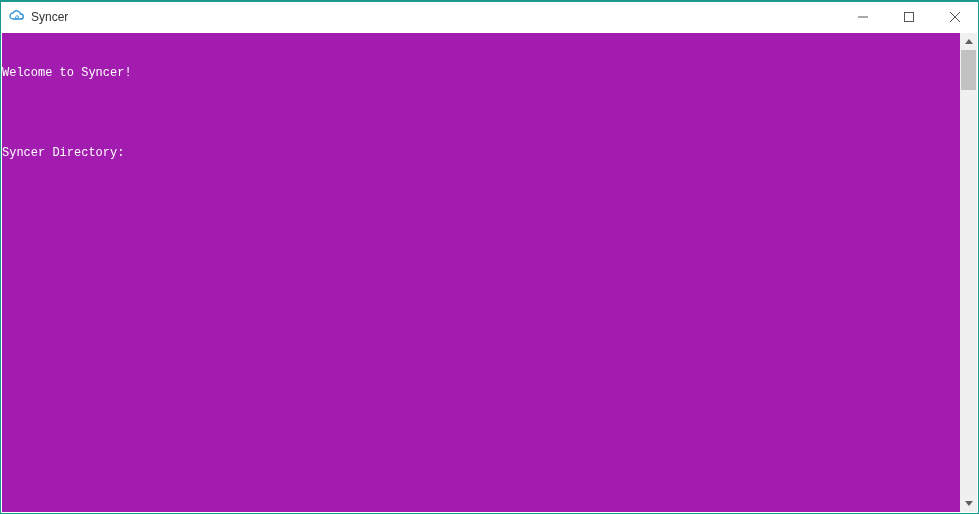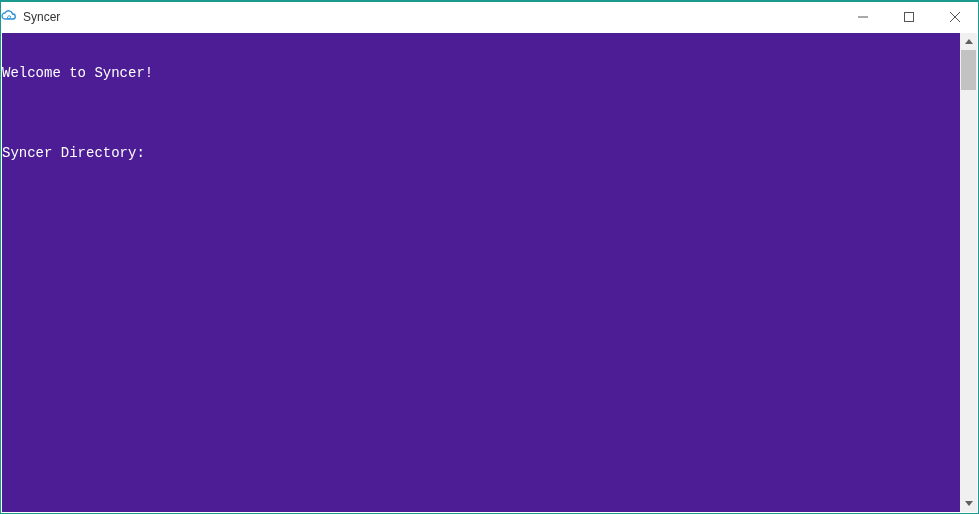--- a/index.html
+++ b/index.html
@@ -20,21 +20,21 @@
       background: #fff;
       display: flex;
       flex-direction: column;
       position: relative;
     }
     .titlebar {
       height: 30px;
       background: #fff;
       display: flex;
       align-items: center;
-      padding-left: 0;
+      padding-left: 8px;
       position: relative;
     }
     .titlebar-icon {
       width: 16px;
       height: 16px;
       margin-right: 6px;
       display: flex;
       align-items: center;
       justify-content: center;
     }
@@ -61,24 +61,24 @@
     .client-area {
       flex: 1;
       display: flex;
       background: #fff;
       padding: 1px 1px 1px 1px;
       position: relative;
       overflow: hidden;
     }
     .console {
       flex: 1;
-      background: #4c1d95;
+      background: #a21caf;
       color: #fff;
       font-family: Consolas, "Courier New", monospace;
-      font-size: 14px;
+      font-size: 12px;
       line-height: 16px;
       padding: 0;
       white-space: pre;
       overflow: hidden;
     }
     .console-line {
       display: block;
       padding: 0;
     }
     .scrollbar-vertical {

